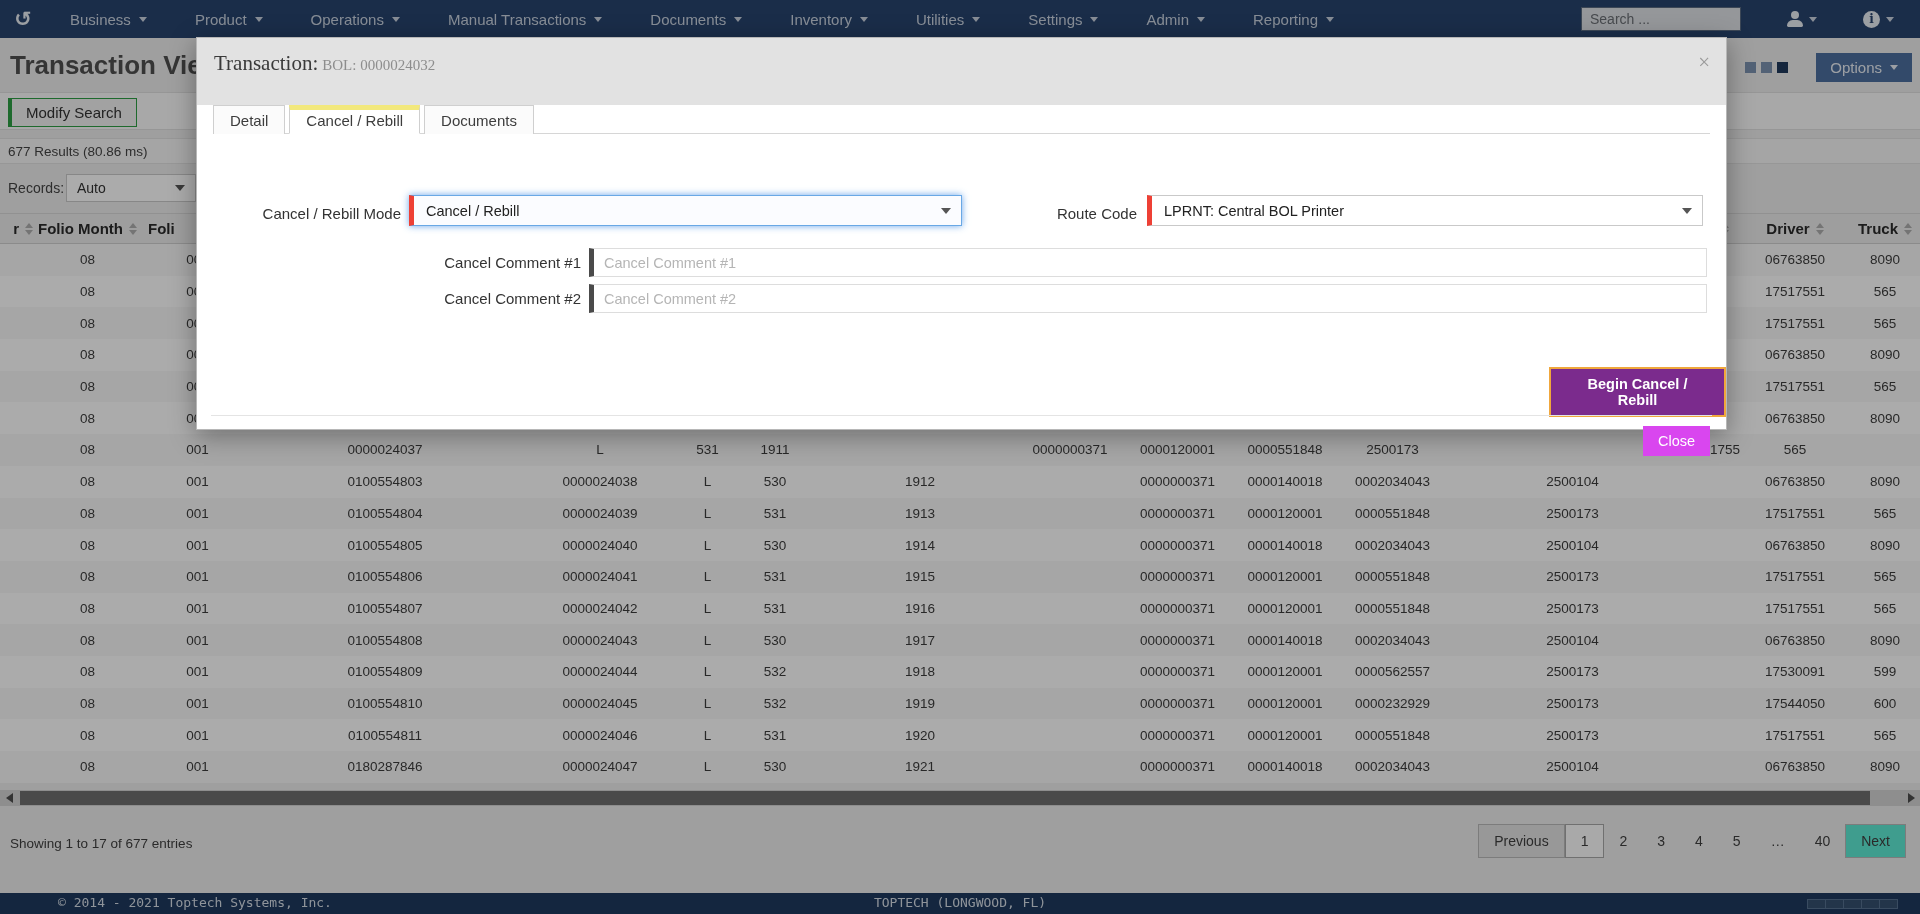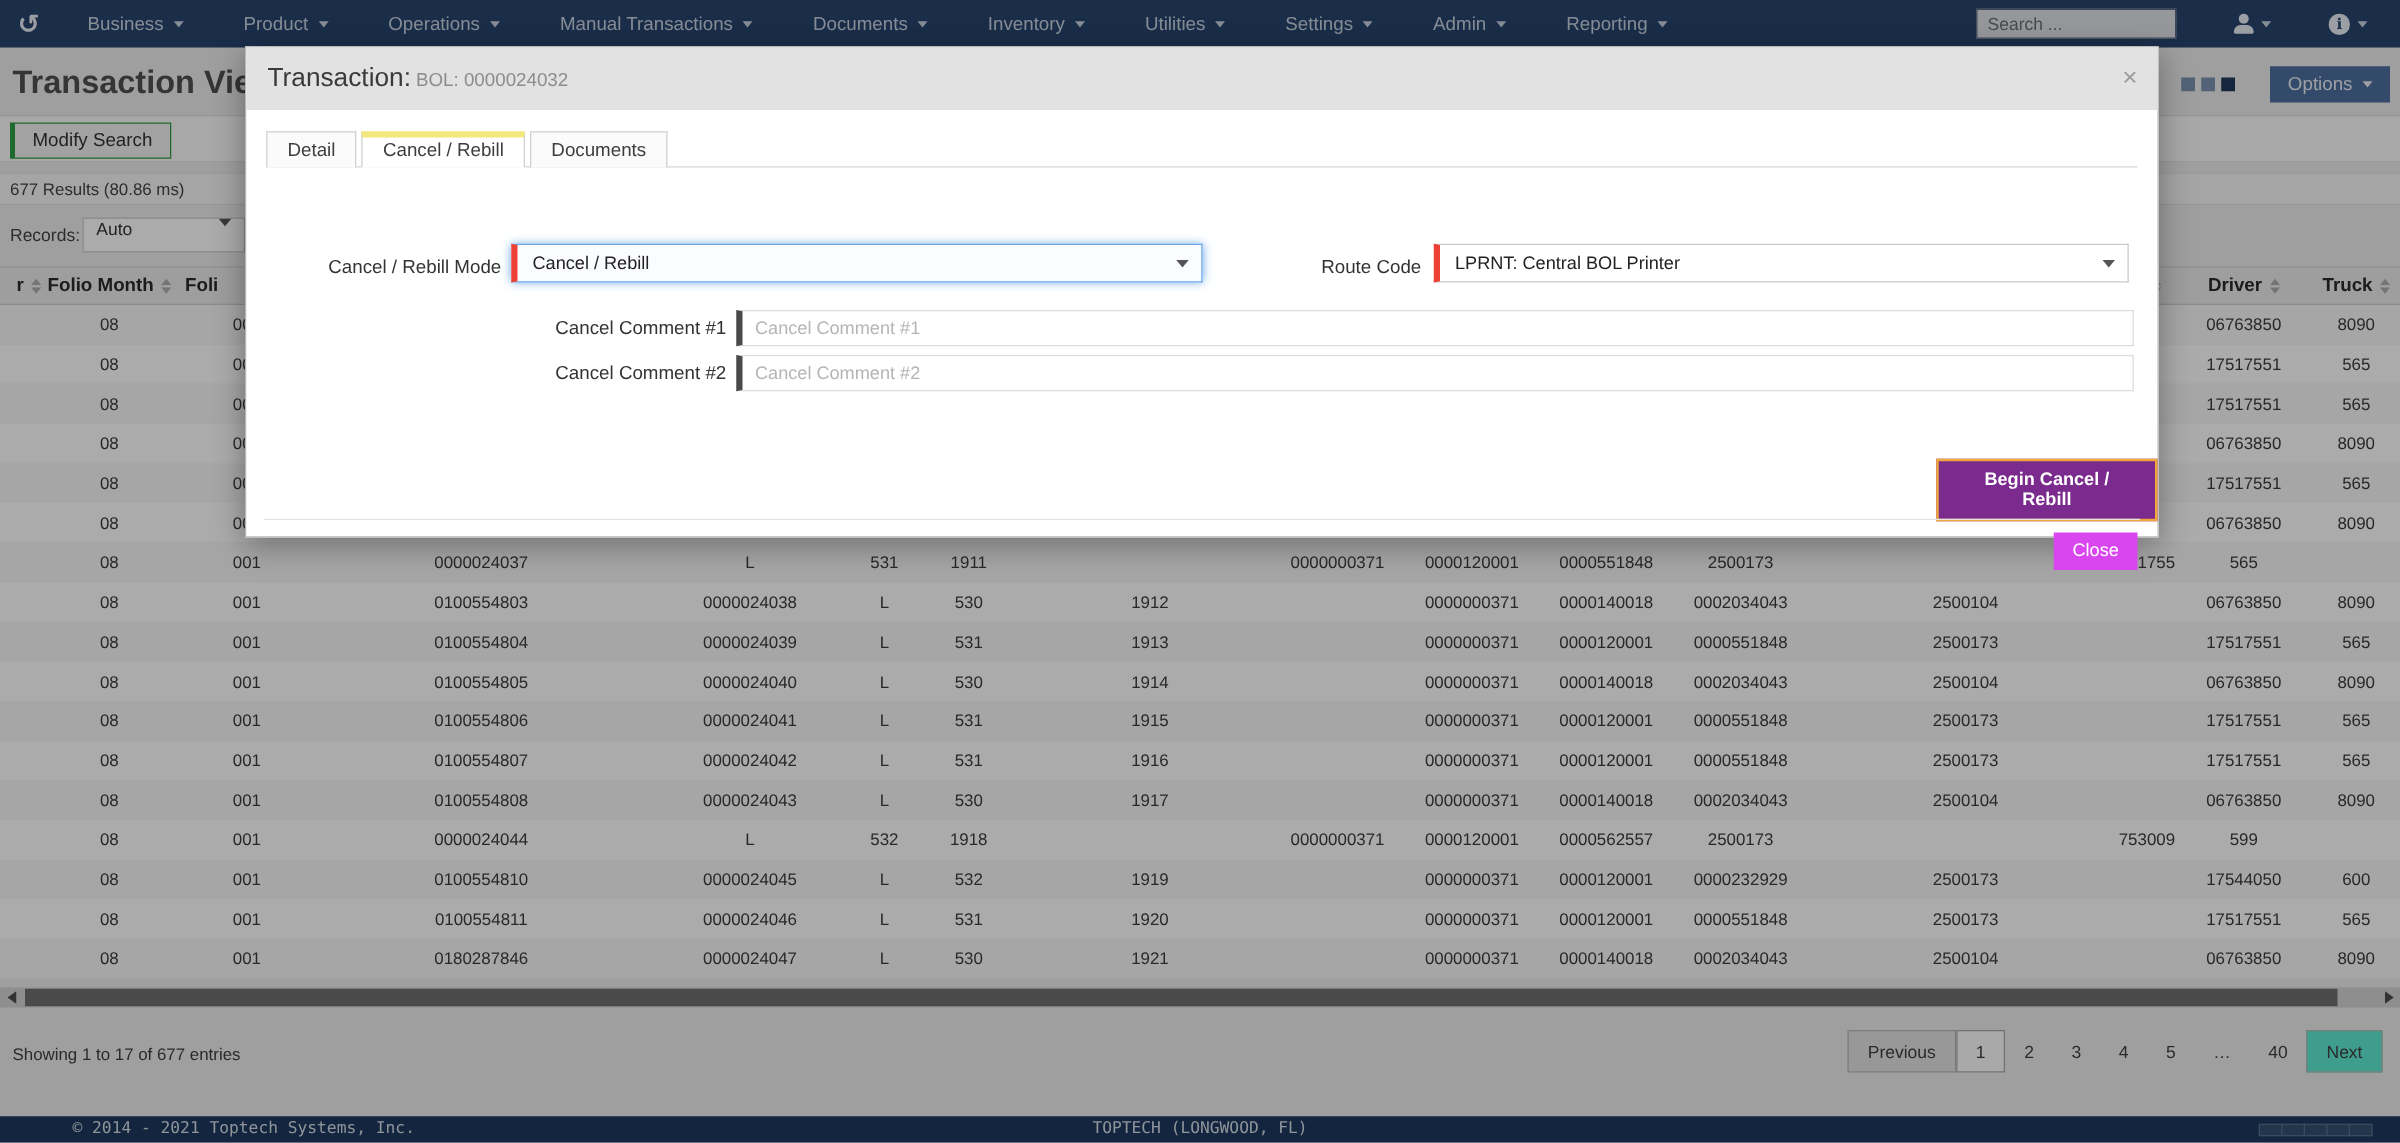--- a/index.html
+++ b/index.html
@@ -36,21 +36,21 @@
   .modify-btn { position:absolute; left:8px; top:5px; background:#f2f2f2; color:#333; font-size:15px;
                 padding:5px 14px; border:1px solid #2e9e43; border-left:4px solid #2e9e43; cursor:pointer; }
 
   .resultsbar { position:absolute; left:0; top:138px; width:1920px; height:26px; background:#f7f7f7;
                 border-top:1px solid #e2e2e2; border-bottom:1px solid #e2e2e2; display:flex; align-items:center; }
   .results-text { font-size:13.5px; color:#444; padding-left:8px; }
 
   .recordsrow { position:absolute; left:0; top:164px; width:1920px; height:49px; }
   .records-label { position:absolute; left:8px; top:16px; font-size:14px; color:#444; }
   .records-select { position:absolute; left:66px; top:10px; width:130px; height:28px; background:#fff;
-                    border:1px solid #c9c9c9; font-size:14px; color:#333; display:flex; align-items:flex-start;
+                    border:1px solid #c9c9c9; font-size:14px; color:#333; display:flex; align-items:center;
                     padding:0 10px; cursor:pointer; }
   .records-select .sel-caret { margin-left:auto; }
   .sel-caret { width:0; height:0; border-left:5px solid transparent; border-right:5px solid transparent;
                border-top:6px solid #555; }
 
   
   .tbl { position:absolute; left:0; top:213px; width:1920px; }
   .trow { display:grid; grid-template-columns:35px 105px 115px 260px 170px 45px 90px 200px 100px 115px 100px 115px 245px 45px 110px 70px; }
   .thead { background:#ececec; border-top:1px solid #d8d8d8; border-bottom:1px solid #cfcfcf; height:31px; }
   .th { display:flex; align-items:center; justify-content:center; gap:6px; font-size:15px; font-weight:bold;
@@ -86,21 +86,21 @@
             font-family:"DejaVu Sans Mono","Liberation Mono",monospace; font-size:13px; color:#d6dde6; z-index:1; }
   .foot-copy { position:absolute; left:10px; top:2px;margin-left:48px; }
   .foot-center { position:absolute; left:0; right:0; top:2px; text-align:center; }
   .foot-grip { position:absolute; right:22px; top:6px; display:flex; }
   .foot-grip span { width:19px; height:10px; background:#35506f; border:1px solid #56708f; margin-left:-1px; }
 
   
   .overlay { position:absolute; left:0; top:0; width:1920px; height:914px; background:rgba(0,0,0,0.33); z-index:5; }
   .modal { position:absolute; left:196px; top:37px; width:1531px; height:393px; background:#fff; z-index:10;
            border:1px solid #b7b7b7; box-shadow:0 6px 24px rgba(0,0,0,0.35); }
-  .modal-header { position:absolute; left:0; top:0; width:100%; height:50px; background:#e2e2e2; }
+  .modal-header { position:absolute; left:0; top:0; width:100%; height:67px; background:#e2e2e2;font-family:Liberation Serif, serif; }
   .modal-title { position:absolute; left:17px; top:13px; font-size:21px; color:#3a3a3a; }
   .modal-subtitle { font-size:15px; color:#8d8d8d; font-weight:normal; margin-left:4px; }
   .modal-close { position:absolute; right:16px; top:14px; font-size:21px; color:#9a9a9a; cursor:pointer; line-height:1; }
   .tabs { position:absolute; left:16px; top:66px; right:16px; height:30px; display:flex; border-bottom:1px solid #d6d6d6; }
   .tab { font-size:15px; color:#3d3d3d; padding:5px 16px; border:1px solid #cfcfcf; border-bottom:none;
          background:#fbfbfb; margin-right:4px; cursor:pointer; display:flex; align-items:center; position:relative; top:1px; }
   .tab.active { background:#fff; border-top:5px solid #f2e87c; border-bottom:1px solid #fff; padding-top:2px; }
   .modal-body { position:absolute; left:0; top:97px; width:100%; bottom:0; }
 
   .fld-label { position:absolute; font-size:15px; color:#333; text-align:right; }
@@ -517,20 +517,21 @@
         <div class="td">0002034043</div>
         <div class="td">2500104</div>
         <div class="td"></div>
         <div class="td">06763850</div>
         <div class="td">8090</div>
       </div>
       <div class="trow">
         <div class="td"></div>
         <div class="td">08</div>
         <div class="td">001</div>
+        <div class="td">0100554809</div>
         <div class="td">0000024044</div>
         <div class="td">L</div>
         <div class="td">532</div>
         <div class="td">1918</div>
         <div class="td"></div>
         <div class="td">0000000371</div>
         <div class="td">0000120001</div>
         <div class="td">0000562557</div>
         <div class="td">2500173</div>
         <div class="td"></div>

